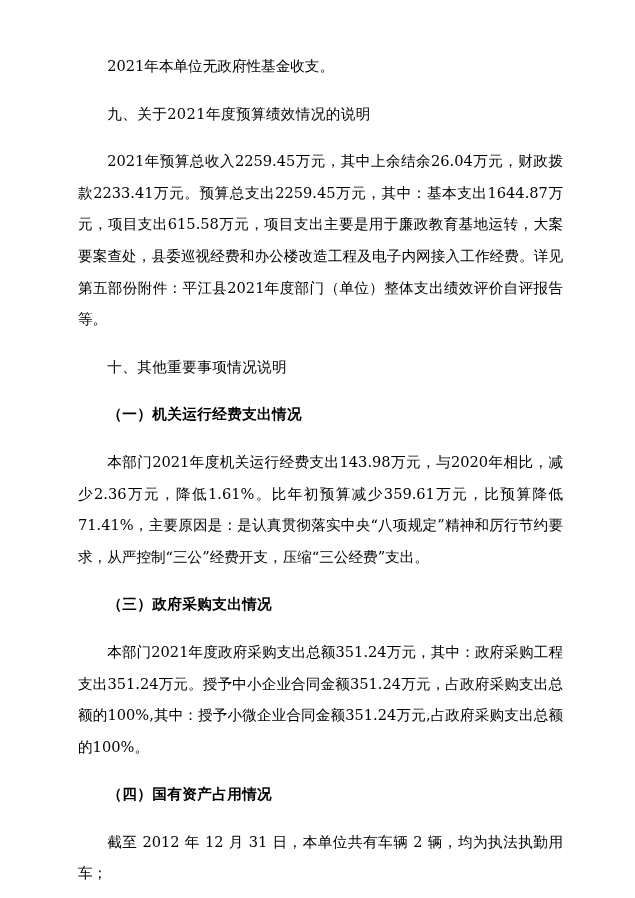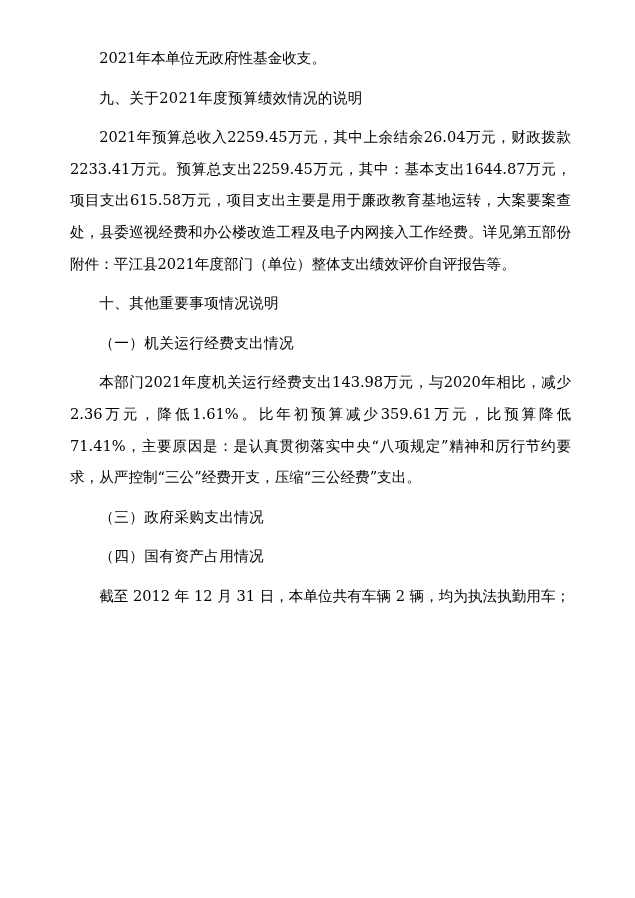--- a/index.html
+++ b/index.html
@@ -23,33 +23,33 @@
     padding: 34px 56px 0 62px;
   }
   .doc-body {
     font-size: 14.6px;
     line-height: 31.6px;
     text-align: justify;
     text-justify: inter-ideograph;
     letter-spacing: 0px;
   }
   p {
-    margin: 8px;
+    margin: 16px;
     padding: 0;
   }
   .para {
     text-indent: 2em;
   }
   .heading {
     font-weight: normal;
     text-indent: 2em;
     letter-spacing: 0.4px;
   }
   .subheading {
-    font-weight: normal;
+    font-weight: bold;
     text-indent: 2em;
     letter-spacing: 0.4px;
   }
   
 </style>
 </head>
 <body>
 
 <div class="page">
   <div class="doc-body">
@@ -63,19 +63,20 @@
     <p class="heading">十、其他重要事项情况说明</p>
 
     <p class="subheading">（一）机关运行经费支出情况</p>
 
     <p class="para">本部门2021年度机关运行经费支出143.98万元，与2020年相比，减少2.36万元，降低1.61%。比年初预算减少359.61万元，比预算降低71.41%，主要原因是：是认真贯彻落实中央“八项规定”精神和厉行节约要求，从严控制“三公”经费开支，压缩“三公经费”支出。</p>
 
 
 
     <p class="subheading">（三）政府采购支出情况</p>
 
+    <p class="para">本部门2021年度政府采购支出总额351.24万元，其中：政府采购工程支出351.24万元。授予中小企业合同金额351.24万元，占政府采购支出总额的100%,其中：授予小微企业合同金额351.24万元,占政府采购支出总额的100%。</p>
 
     <p class="subheading">（四）国有资产占用情况</p>
 
     <p class="para">截至 2012 年 12 月 31 日，本单位共有车辆 2 辆，均为执法执勤用车；</p>
 
   </div>
 </div>
 
 </body></html>

